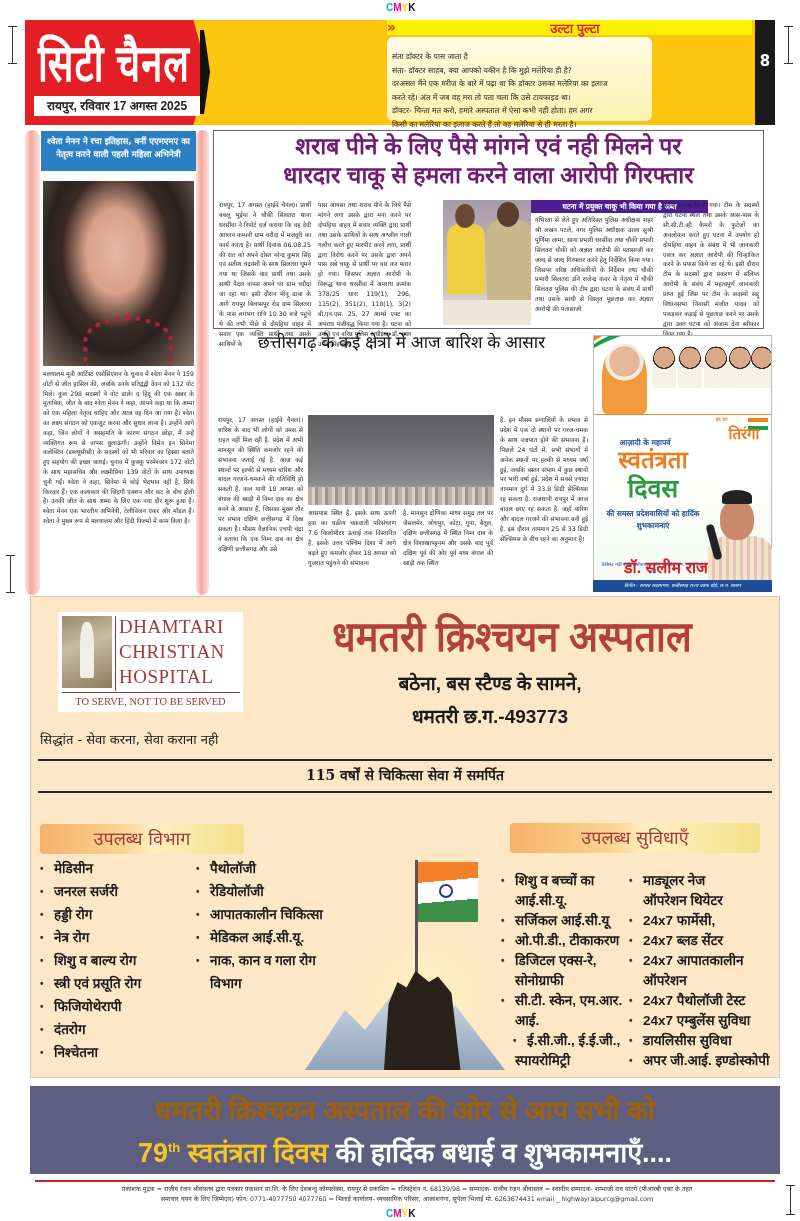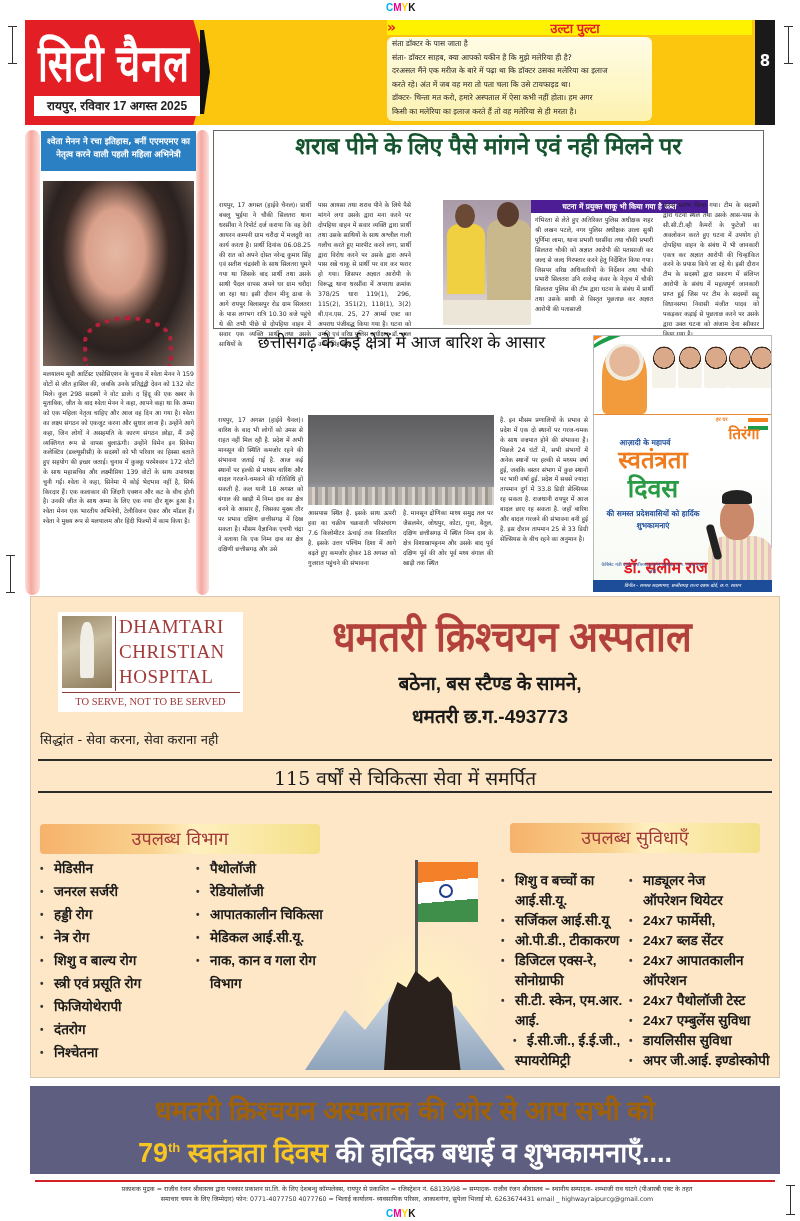--- a/index.html
+++ b/index.html
@@ -13,34 +13,34 @@
 .reg:before{top:0}.reg:after{bottom:0}
 
 #masthead{left:25px;top:20px;width:742px;height:105px;background:#fcc60e}
 #logo-block{left:25px;top:20px;width:183px;height:105px;background:#e31e25;clip-path:polygon(0 0,92% 0,100% 50%,92% 100%,0 100%)}
 #logo-edge{left:200px;top:30px;width:10px;height:84px;background:#111;clip-path:polygon(0 0,40% 0,100% 50%,40% 100%,0 100%)}
 #logo-title{left:38px;top:26px;width:160px;font-family:"Liberation Sans",sans-serif;font-weight:bold;font-size:38px;color:#fff;letter-spacing:1px;transform:scaleY(1.35);transform-origin:top left}
 #date-box{left:34px;top:96px;width:166px;height:20px;background:#fff;font-family:"Liberation Sans",sans-serif;font-size:12px;font-weight:bold;color:#222;text-align:center;line-height:20px}
 #joke-head{left:387px;top:20px;width:365px;height:15px;background:#fff200}
 #joke-chev{left:387px;top:20px;font-size:14px;font-weight:bold;color:#e31e25;line-height:15px;letter-spacing:-3px}
 #joke-title{left:400px;top:19px;width:350px;text-align:center;font-family:"Liberation Sans",sans-serif;font-weight:bold;font-size:13px;color:#e31e25}
-#joke-box{left:387px;top:37px;width:265px;height:84px;background:linear-gradient(180deg,#fffce6,#fdf2b0);border-radius:6px;padding:0 5px;font-size:7.6px;line-height:13.5px;color:#222}
+#joke-box{left:387px;top:37px;width:265px;height:84px;background:linear-gradient(180deg,#fffce6,#fdf2b0);border-radius:6px;padding:13px 5px;font-size:7.6px;line-height:13.5px;color:#222}
 #page-num-bar{left:755px;top:20px;width:20px;height:105px;background:#1a1a1a}
 #page-num{left:755px;top:52px;width:20px;text-align:center;color:#fff;font-weight:bold;font-size:15px}
 
 #left-col{left:42px;top:130px;width:167px;height:465px;background:#fff}
 #left-bar-l{left:25px;top:130px;width:15px;height:465px;background:linear-gradient(90deg,#fde0dc,#f4a89f 40%,#fde0dc);border-radius:8px}
 #left-bar-r{left:196px;top:130px;width:13px;height:465px;background:linear-gradient(90deg,#fde0dc,#f4a89f 40%,#fde0dc);border-radius:8px}
 #left-head{left:41px;top:131px;width:155px;height:40px;background:#2b7fc3;color:#fff;font-size:8.5px;font-weight:bold;text-align:center;line-height:13px;padding:4px 2px}
 #actress-photo{left:43px;top:181px;width:151px;height:185px;background:radial-gradient(ellipse at 48% 38%,#e5b8a4 0,#d9a08a 26%,#3a2a25 48%,#2a2220 62%,#8a7266 100%);overflow:hidden}
 #actress-neck{position:absolute;left:40px;top:135px;width:90px;height:50px;border-radius:50% 50% 0 0;border:5px dotted #b2203a;border-bottom:none}
 #left-body{left:43px;top:369px;width:151px;font-size:6.2px;line-height:9.8px;text-align:justify;color:#222}
 
 #crime-box{left:213px;top:130px;width:551px;height:199px;border:1px solid #666}
-#crime-head{left:214px;top:132px;width:549px;text-align:center;font-family:"Liberation Sans",sans-serif;font-weight:bold;font-size:23px;line-height:29px;color:#14532d}
+#crime-head{left:214px;top:132px;width:549px;text-align:center;font-family:"Liberation Sans",sans-serif;font-weight:bold;font-size:23px;line-height:29px;color:#701a75}
 .col{font-size:6.2px;line-height:9.9px;text-align:justify;color:#222}
 #crime-c1{left:219px;top:200px;width:92px}
 #crime-c2{left:318px;top:200px;width:93px}
 #crime-photo{left:443px;top:200px;width:88px;height:125px;background:linear-gradient(180deg,#a99aa8 0,#c7bcc8 60%,#e8e0d0 100%);overflow:hidden}
 #p-man1{position:absolute;left:4px;top:24px;width:38px;height:70px;background:#f0d040;border-radius:12px 12px 0 0}
 #p-head1{position:absolute;left:12px;top:4px;width:20px;height:24px;background:#6b4a35;border-radius:50%}
 #p-man2{position:absolute;left:44px;top:20px;width:44px;height:80px;background:#c8b88c;border-radius:12px 12px 0 0}
 #p-head2{position:absolute;left:54px;top:2px;width:22px;height:25px;background:#5a3d2c;border-radius:50%}
 #p-table{position:absolute;left:0;top:100px;width:88px;height:25px;background:#ece6d8}
 #crime-caption{left:531px;top:200px;width:177px;height:13px;background:#4c1d95;color:#fff;font-size:7.3px;font-weight:bold;line-height:13px;text-align:center}
@@ -83,24 +83,24 @@
 #hosp-fig{left:80px;top:622px;width:14px;height:56px;background:#f0eee6;border-radius:40% 40% 10% 10%}
 #hosp-vline{left:115px;top:616px;width:1px;height:75px;background:#8b3a3a}
 .hosp-name{position:absolute;left:119px;width:124px;font-family:"Liberation Serif",serif;font-size:19px;line-height:22px;color:#a33a3a;letter-spacing:.5px}
 #hosp-hline{left:62px;top:692px;width:178px;height:1px;background:#8b3a3a}
 #hosp-motto{left:58px;top:696px;width:185px;text-align:center;font-family:"Liberation Serif",serif;font-size:10.5px;color:#a33a3a}
 #hosp-title{left:252px;top:610px;width:520px;text-align:center;font-family:"Liberation Sans",sans-serif;font-weight:bold;font-size:38px;line-height:48px;color:#b3413b;transform:scaleY(1.1);transform-origin:top}
 #hosp-addr1{left:280px;top:670px;width:420px;text-align:center;font-family:"Liberation Sans",sans-serif;font-weight:bold;font-size:19px;color:#1a1a1a}
 #hosp-addr2{left:280px;top:703px;width:420px;text-align:center;font-family:"Liberation Sans",sans-serif;font-weight:bold;font-size:19px;color:#1a1a1a}
 #hosp-principle{left:40px;top:730px;width:300px;font-size:13px;color:#1a1a1a}
 #hosp-line1{left:38px;top:759px;width:734px;height:2px;background:#2b2b2b}
-#hosp-tagline{left:38px;top:765px;width:734px;text-align:center;font-family:"DejaVu Serif",serif;font-weight:normal;font-size:19px;color:#1a1a1a}
+#hosp-tagline{left:38px;top:765px;width:734px;text-align:center;font-family:"DejaVu Serif",serif;font-weight:bold;font-size:14px;color:#1a1a1a}
 #hosp-line2{left:38px;top:791px;width:734px;height:2px;background:#2b2b2b}
 .sec-banner{position:absolute;height:30px;border-radius:4px;background:linear-gradient(90deg,#f6b26b 0,#f9d38f 40%,#fff0c0 55%,#f4e089 100%);color:#a33a3a;font-size:18px;line-height:30px;text-align:center}
-#dept-banner{left:40px;top:824px;width:280px}
+#dept-banner{left:40px;top:824px;width:204px}
 #fac-banner{left:510px;top:823px;width:250px}
 .li{position:absolute;font-family:"Liberation Sans",sans-serif;font-weight:bold;font-size:13.5px;color:#1a1a1a;line-height:23px;white-space:nowrap}
 .li:before{content:"•";position:absolute;left:-14px;font-size:10px;color:#333}
 .li.nb:before{content:""}
 #hosp-art{left:305px;top:840px;width:200px;height:230px;overflow:hidden}
 #art-glow{position:absolute;left:40px;top:90px;width:160px;height:140px;background:radial-gradient(circle,#fff3c0 0,#fde7c6 70%)}
 #art-mtn{position:absolute;left:0;top:130px;width:200px;height:100px;background:linear-gradient(180deg,#dfe6ee,#8ea3bb);clip-path:polygon(0 100%,20% 40%,30% 60%,45% 20%,60% 70%,75% 35%,100% 100%)}
 #art-pole{position:absolute;left:110px;top:20px;width:3px;height:210px;background:#555}
 #art-flag{position:absolute;left:113px;top:22px;width:60px;height:60px;background:linear-gradient(175deg,#f4812a 0 32%,#fff 32% 64%,#3f8f4a 64%)}
 #art-chakra{position:absolute;left:134px;top:44px;width:14px;height:14px;border:2px solid #1d3b8a;border-radius:50%}
@@ -149,20 +149,21 @@
 <div class="abs" id="left-bar-r"></div>
 <div class="abs" id="left-head">श्वेता मेनन ने रचा इतिहास, बनीं एएमएमए का नेतृत्व करने वाली पहली महिला अभिनेत्री</div>
 <div class="abs" id="actress-photo">
     <div id="actress-neck"></div>
   </div>
 <div class="abs col" id="left-body">मलयालम मूवी आर्टिस्ट एसोसिएशन के चुनाव में श्वेता मेनन ने 159 वोटों से जीत हासिल की, जबकि उनके प्रतिद्वंद्वी देवन को 132 वोट मिले। कुल 298 सदस्यों ने वोट डाले। द हिंदू की एक खबर के मुताबिक, जीत के बाद श्वेता मेनन ने कहा, आपने कहा था कि अम्मा को एक महिला नेतृत्व चाहिए और आज वह दिन आ गया है। श्वेता का लक्ष्य संगठन को एकजुट करना और सुधार लाना है। उन्होंने आगे कहा, जिन लोगों ने असहमति के कारण संगठन छोड़ा, मैं उन्हें व्यक्तिगत रूप से वापस बुलाऊंगी। उन्होंने विमेन इन सिनेमा कलेक्टिव (डब्ल्यूसीसी) के सदस्यों को भी परिवार का हिस्सा बताते हुए सहयोग की इच्छा जताई। चुनाव में कुक्कू परमेश्वरन 172 वोटों के साथ महासचिव और लक्ष्मीप्रिया 139 वोटों के साथ उपाध्यक्ष चुनी गईं। श्वेता ने कहा, सिनेमा में कोई भेदभाव नहीं है, सिर्फ किरदार हैं। एक कलाकार की जिंदगी एक्शन और कट के बीच होती है। उनकी जीत के साथ अम्मा के लिए एक नया दौर शुरू हुआ है। श्वेता मेनन एक भारतीय अभिनेत्री, टेलीविजन एंकर और मॉडल हैं। श्वेता ने मुख्य रूप से मलयालम और हिंदी फिल्मों में काम किया है।</div>
 
 <div class="abs" id="crime-box"></div>
 <div class="abs" id="crime-head">
   <div>शराब पीने के लिए पैसे मांगने एवं नही मिलने पर</div>
+  <div>धारदार चाकू से हमला करने वाला आरोपी गिरफ्तार</div>
 </div>
 <div class="abs col" id="crime-c1">रायपुर, 17 अगस्त (हाईवे चैनल)। प्रार्थी बबलू भुईया ने चौकी सिलतरा थाना धरसींवा ने रिपोर्ट दर्ज कराया कि वह देवी आयरन कम्पनी ग्राम चरौदा में मजदूरी का कार्य करता है। प्रार्थी दिनांक 06.08.25 की रात को अपने दोस्त नरेन्द्र कुमार सिंह एवं सतीश चंद्रवंशी के साथ सिलतरा घूमने गया था जिसके बाद प्रार्थी तथा उसके साथी पैदल वापस अपने घर ग्राम चरौदा जा रहा था। इसी दौरान मीनू ढाबा के आगे रायपुर बिलासपुर रोड ग्राम सिलतरा के पास लगभग रात्रि 10.30 बजे पहुंचे थे की तभी पीछे से दोपहिया वाहन में सवार एक व्यक्ति प्रार्थी तथा उसके साथियों के</div>
 <div class="abs col" id="crime-c2">पास आयसा तथा शराब पीने के लिये पैसे मांगने लगा उसके द्वारा मना करने पर दोपहिया वाहन में सवार व्यक्ति द्वारा प्रार्थी तथा उसके साथियों के साथ अश्लील गाली गलौच करते हुए मारपीट करने लगा, प्रार्थी द्वारा विरोध करने पर उसके द्वारा अपने पास रखे चाकू से प्रार्थी पर वार कर फरार हो गया। जिसपर अज्ञात आरोपी के विरूद्ध थाना धरसींवा में अपराध क्रमांक 378/25 धारा 119(1), 296, 115(2), 351(2), 118(1), 3(2) बी.एन.एस. 25, 27 आर्म्स एक्ट का अपराध पंजीबद्ध किया गया है। घटना को उमनि एवं वरिष्ठ पुलिस अधीक्षक डॉ. लाल उमेद सिंह द्वारा</div>
 <div class="abs" id="crime-photo">
   <div id="p-man1"></div>
   <div id="p-head1"></div>
   <div id="p-man2"></div>
   <div id="p-head2"></div>
   <div id="p-table"></div>
 </div>

